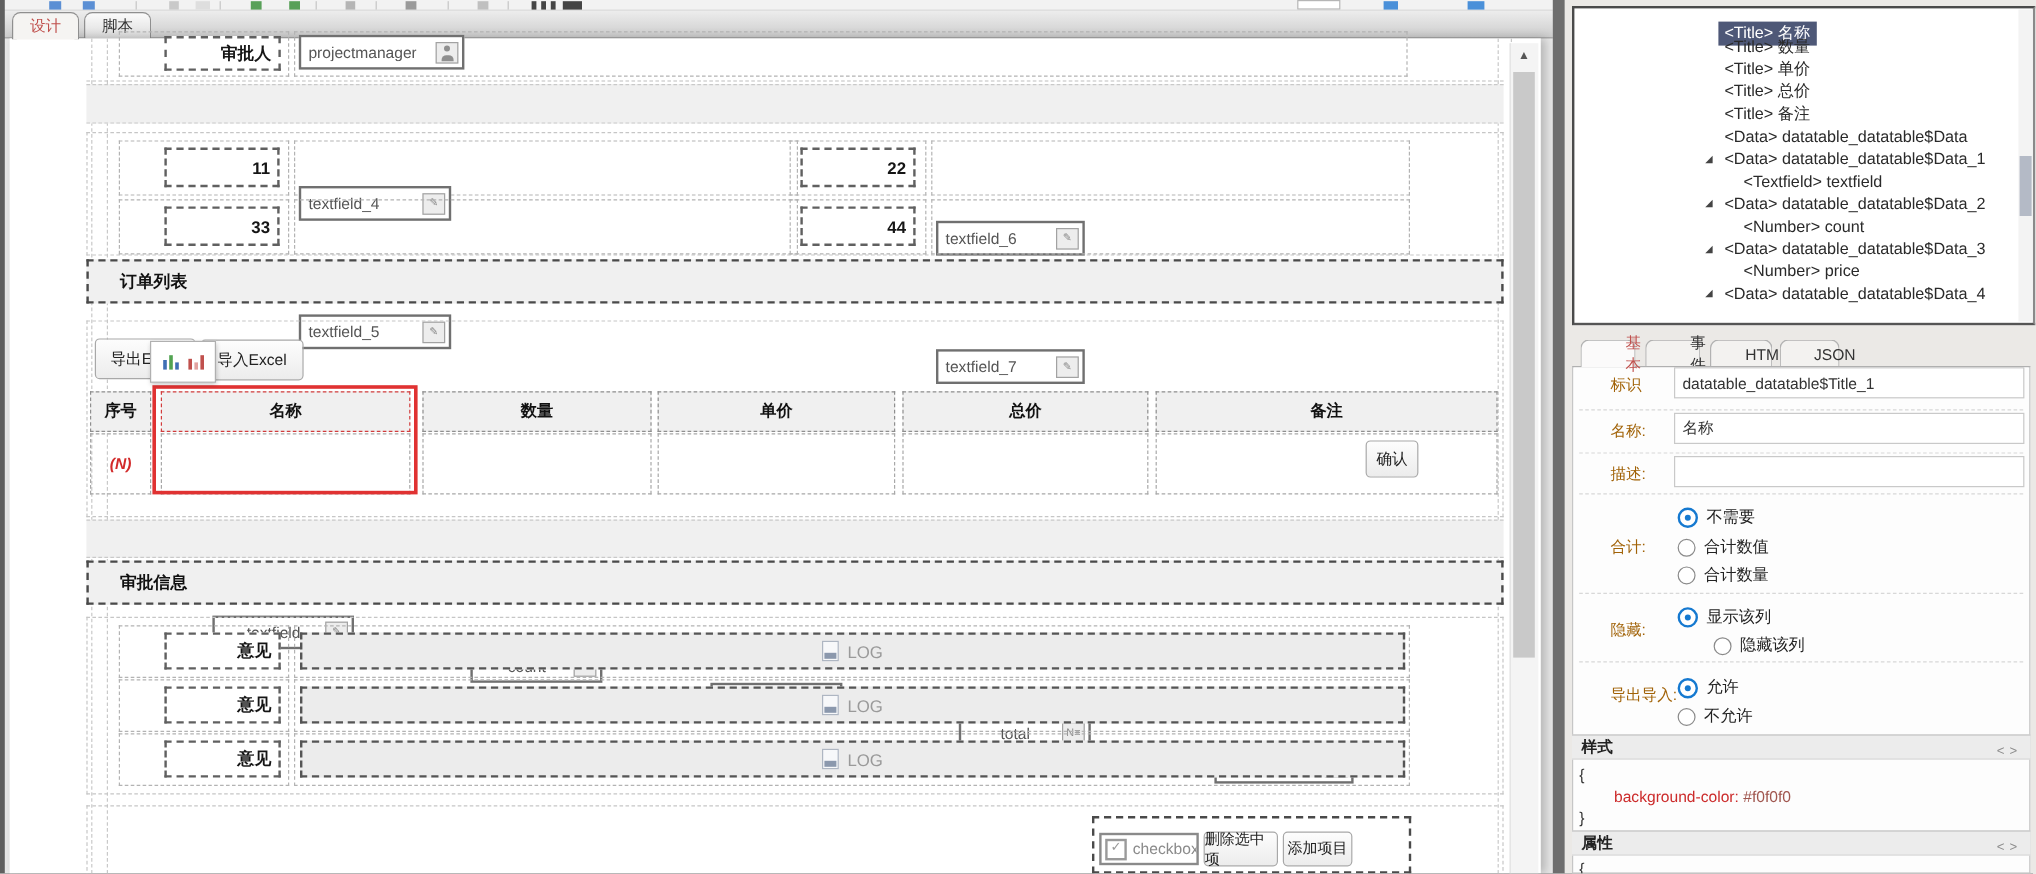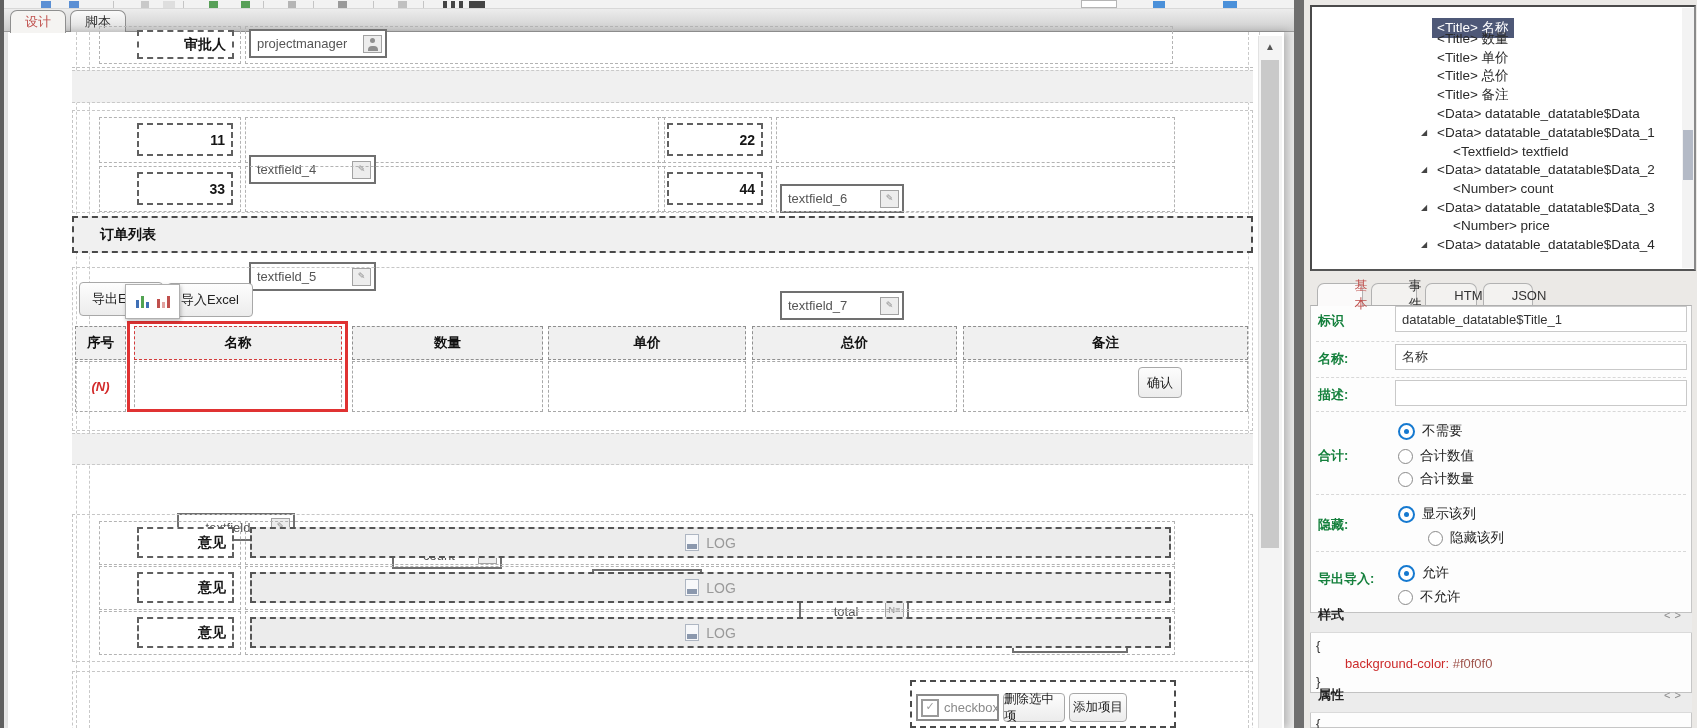--- a/index.html
+++ b/index.html
@@ -57,29 +57,29 @@
            border-top:2px solid #4a4a4a;border-left:2px solid #4a4a4a;border-right:2px solid #8a8a8a;border-bottom:2px solid #555;}
   .titem{height:19px;display:flex;align-items:center;font-size:13.5px;color:#2a2a2a;white-space:nowrap;}
   .titem .sel{background:#4e5877;color:#fff;padding:1px 5px;margin-left:-5px;margin-top:14px;}
   .tarrow{color:#444;font-size:8px;width:10px;margin-right:6px;}
   #treescroll{left:1682px;top:8px;width:12px;height:260px;background:#f3f3f3;}
   #treethumb{left:1683px;top:130px;width:10px;height:50px;background:#b4bac6;}
   .itab{top:283px;height:23px;border:1px solid #b2b2b2;border-bottom:none;border-radius:7px 7px 0 0;
         display:flex;align-items:center;justify-content:center;font-size:13px;color:#333;background:#f3f2f0;padding-left:42px;}
   .itab.active{color:#c0504d;background:#fbfafa;z-index:3;}
   #insbody{left:1310px;top:305px;width:382px;height:423px;background:#fdfdfd;border:1px solid #c6c6c6;border-top-color:#b0b0b0;}
-  .ilabel{font-size:13px;font-weight:bold;color:#15803d;white-space:nowrap;}
+  .ilabel{font-size:13px;font-weight:normal;color:#a16207;white-space:nowrap;margin-left:24px;}
   .iinput{border:1px solid #c9c9c9;background:#fff;font-size:13px;color:#333;display:flex;align-items:center;padding-left:6px;white-space:nowrap;overflow:hidden;}
   .isep{width:370px;border-top:1px dashed #d8d8d8;}
   .radio{width:13px;height:13px;border-radius:50%;border:1px solid #8a8a8a;background:#fff;position:relative;flex:none;}
   .radio.on{border:2px solid #1579d0;}
   .radio.on:after{content:"";position:absolute;left:50%;top:50%;width:5px;height:5px;margin:-2.5px;border-radius:50%;background:#1579d0;}
   .ropt{display:flex;align-items:center;gap:7px;font-size:13.5px;color:#222;}
   .secband{background:#ececec;border-top:1px solid #c2c2c2;border-bottom:1px solid #dadada;
-           display:flex;align-items:center;font-size:13px;font-weight:bold;color:#222;padding:0 10px 16px 8px;}
+           display:flex;align-items:flex-end;font-size:13px;font-weight:bold;color:#222;padding:0 10px 0 8px;}
   .secband .code{margin-left:auto;color:#8a8a8a;font-weight:normal;font-size:11px;letter-spacing:1px;}
   .codeln{font-size:13px;color:#333;white-space:nowrap;}
   .prop-red{color:#cc2b2b;}
   .prop-val{color:#a0564e;}
   
   .persn{position:absolute;right:3px;top:50%;transform:translateY(-50%);width:17px;height:16px;border:1px solid #a2a2a2;background:#ededed;}
   .persn i{position:absolute;left:50%;top:2px;width:5px;height:5px;margin-left:-2.5px;border-radius:50%;background:#8f8f8f;}
   .persn b{position:absolute;left:50%;bottom:1px;width:10px;height:5px;margin-left:-5px;border-radius:4px 4px 0 0;background:#8f8f8f;}
   .chk{width:14px;height:14px;border:2px solid #9a9a9a;background:#fff;color:#9a9a9a;font-size:11px;line-height:11px;text-align:center;flex:none;}
 </style>
@@ -210,20 +210,21 @@
       <div class="abs widget center" style="left: 786px; top: 368px; width: 110px; height: 28px;">
         <div class="txt">total</div>
         <div class="wicon">N≡</div>
       </div>
       <div class="abs widget center" style="left: 999px; top: 368px; width: 116px; height: 28px;">
         <div class="txt">textfield_2</div>
         <div class="wicon">✎</div>
       </div>
       <div class="abs btn" style="left: 1125px; top: 367px; width: 44px; height: 31px;">确认</div>
       <div class="abs" id="redbox" style="left: 114px; top: 321px; width: 221px; height: 91px; border: 3px solid rgb(224, 50, 50); z-index: 6;"></div>
+      <div class="abs hdr" style="left: 59px; top: 467px; width: 1181px; height: 37px;">审批信息</div>
       <div class="abs secbox" style="left: 59px; top: 514px; width: 1181px; height: 148px;"></div>
       <div class="abs dc" style="left: 86px; top: 521px; width: 142px; height: 44px;"></div>
       <div class="abs dc" style="left: 232px; top: 521px; width: 930px; height: 44px;"></div>
       <div class="abs lb" style="left: 124px; top: 527px; width: 97px; height: 31px;">意见</div>
       <div class="abs logbar" style="left: 237px; top: 527px; width: 921px; height: 31px;">
         <div class="logicon"></div>
         <div>LOG</div>
       </div>
       <div class="abs dc" style="left: 86px; top: 566px; width: 142px; height: 44px;"></div>
       <div class="abs dc" style="left: 232px; top: 566px; width: 930px; height: 44px;"></div>

